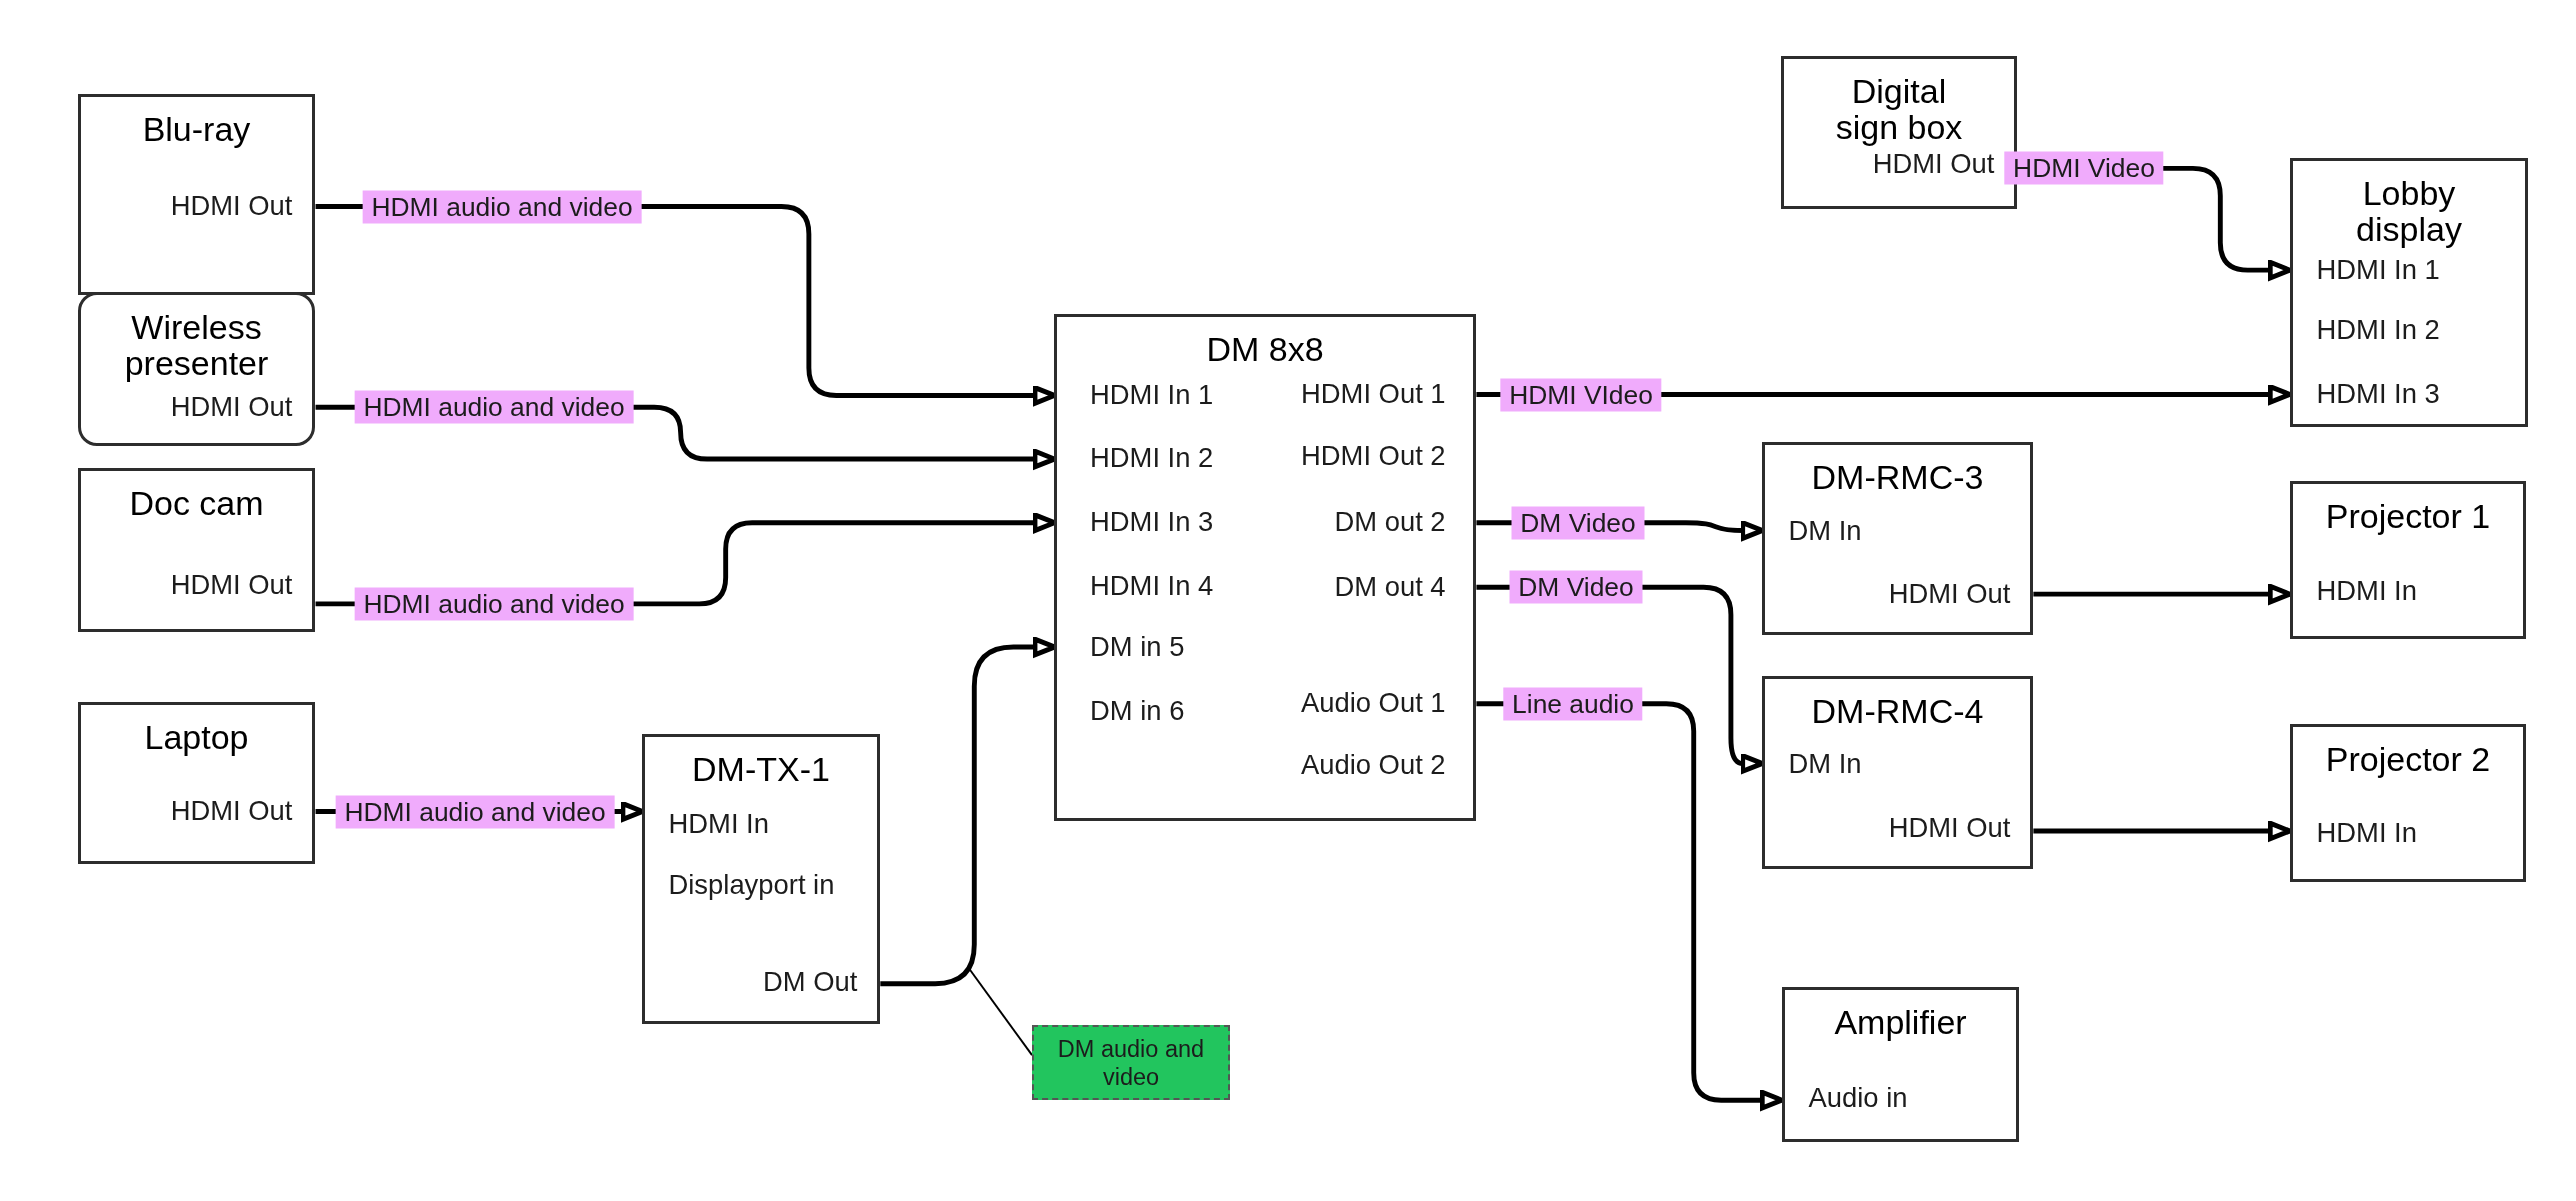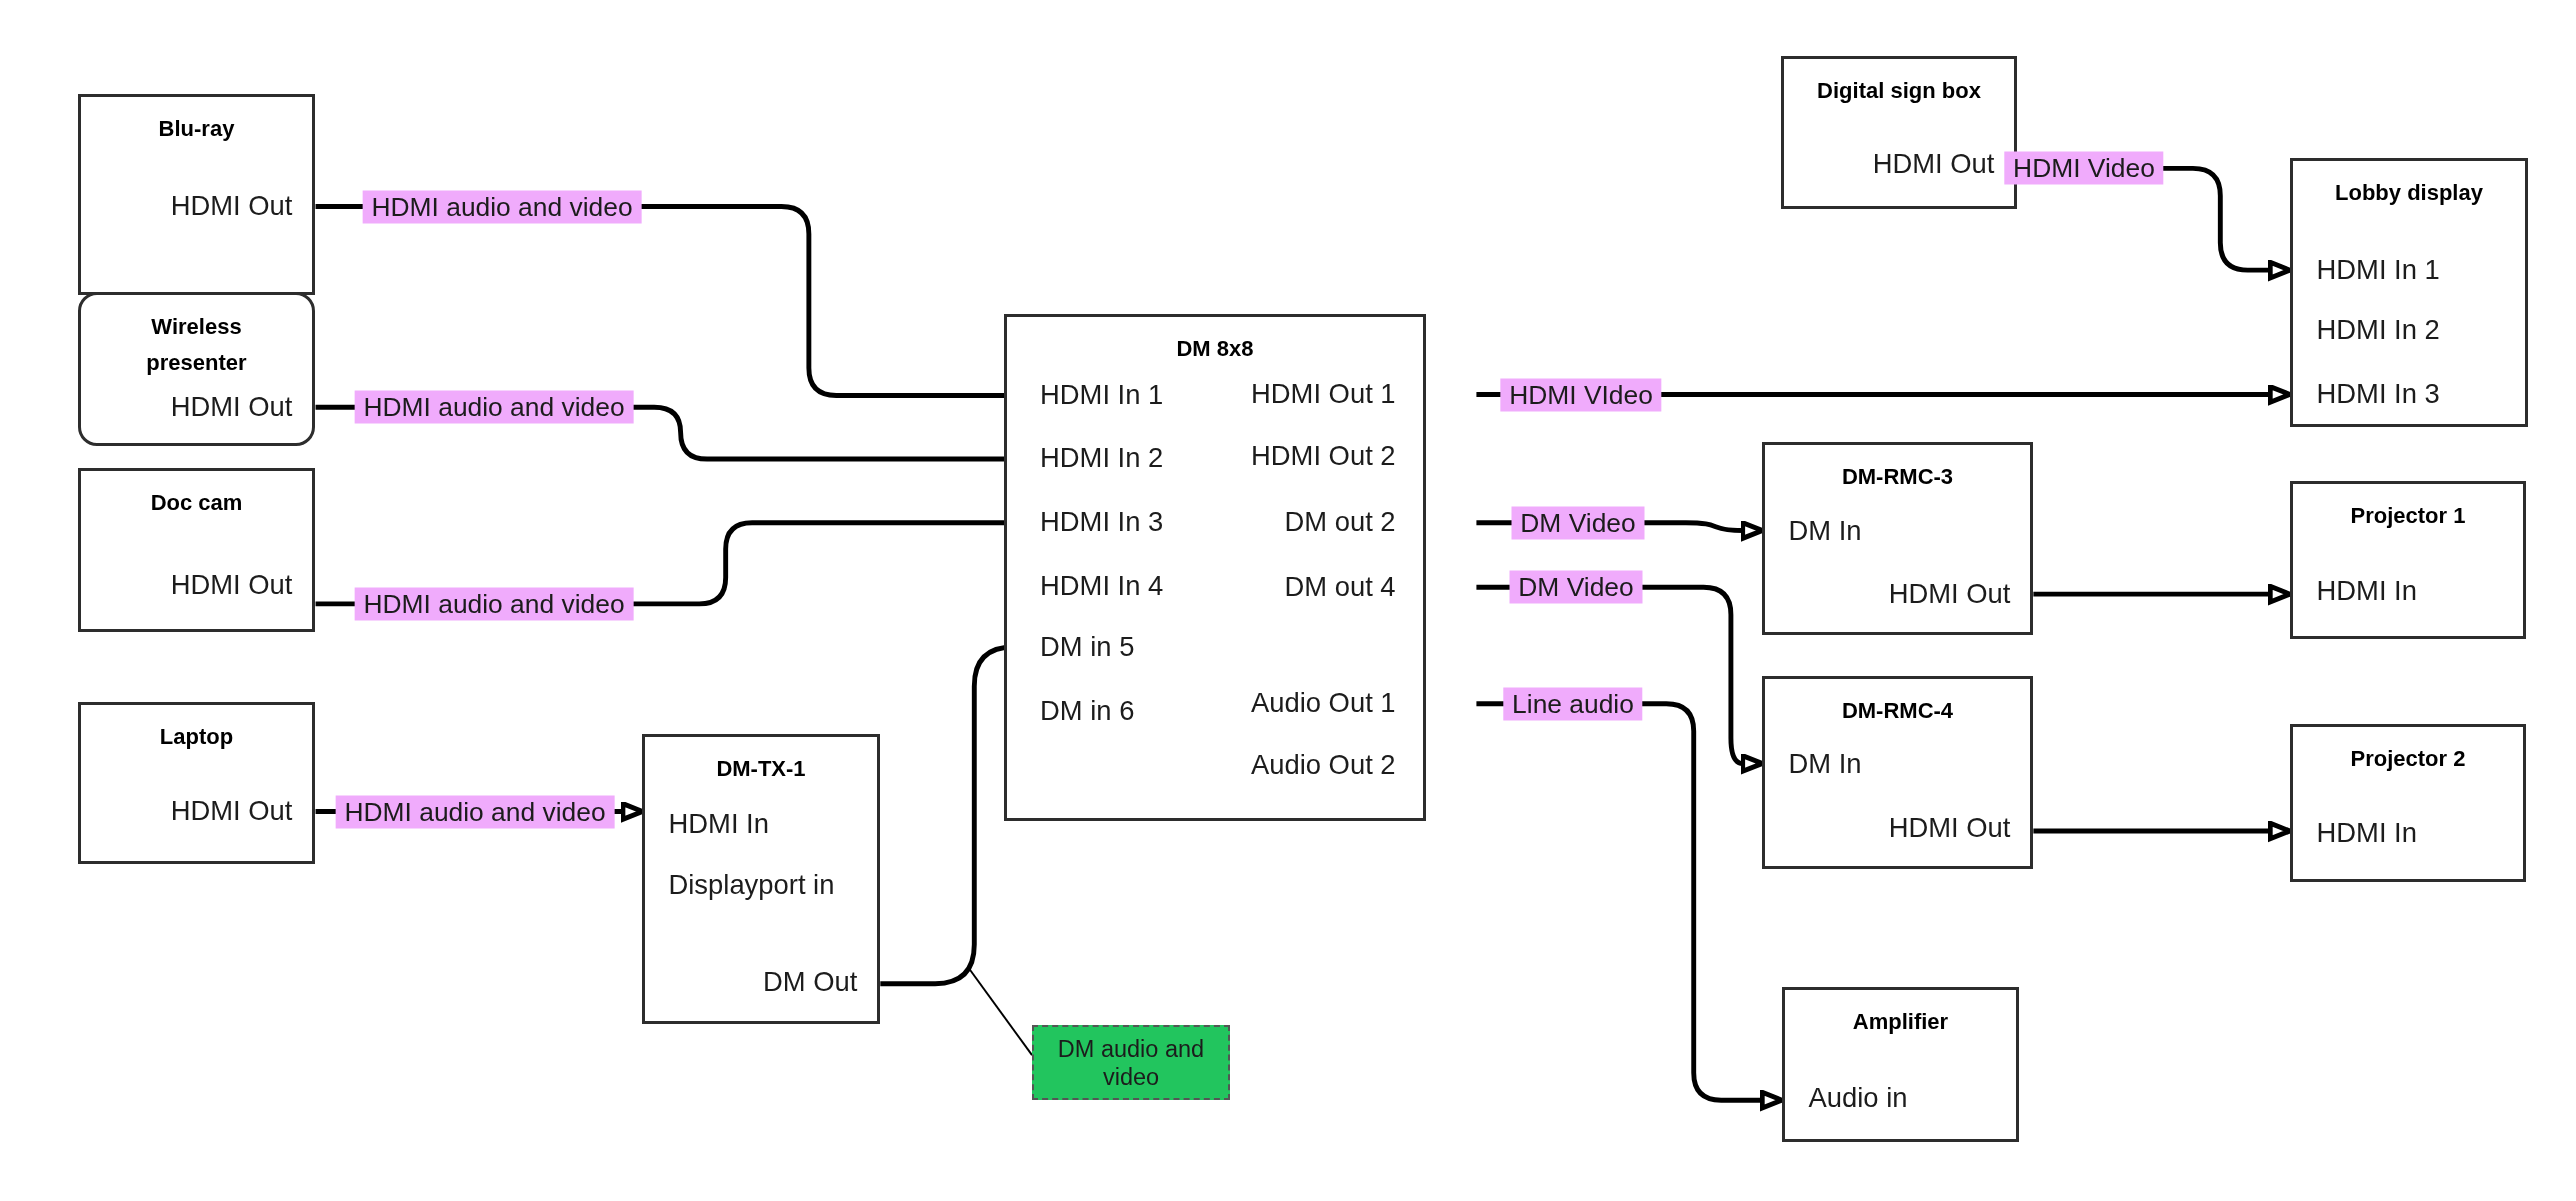--- a/index.html
+++ b/index.html
@@ -8,21 +8,21 @@
     font-family:"Liberation Sans", sans-serif;color:#1c1c1c;overflow:hidden;
   }
   #wires{position:absolute;left:0;top:0;width:2576px;height:1201px;}
   #wires path{fill:none;stroke:#000000;stroke-width:5;}
   #wires path.leader{stroke-width:2;}
   .box{
     position:absolute;background:#ffffff;border:3.9px solid #2d2d2d;
     box-sizing:border-box;text-align:center;
   }
   .title{
-    font-weight:bold;font-size:22px;line-height:36px;padding-top:13.7px;
+    font-weight:normal;font-size:34px;line-height:36px;padding-top:13.7px;
     color:#000000;white-space:nowrap;
   }
   .title.wrap{white-space:normal;max-width:166px;margin:0 auto;}
   .port{
     position:absolute;font-size:27.4px;line-height:33px;color:#1c1c1c;
     white-space:nowrap;
   }
   .port.pl{left:23.5px;}
   .port.pr{right:19.6px;}
   .port.pl2{left:33px;}
@@ -84,21 +84,21 @@
     <div class="port pr" style="top:89px;">HDMI Out</div>
   </div>
 
   <div class="box" style="left:642px;top:734px;width:238px;height:290px;">
     <div class="title">DM-TX-1</div>
     <div class="port pl" style="top:70px;">HDMI In</div>
     <div class="port pl" style="top:131px;">Displayport in</div>
     <div class="port pr" style="top:228px;">DM Out</div>
   </div>
 
-  <div class="box" style="left:1004px;top:314px;width:422px;height:507px;">
+  <div class="box" style="left:1054px;top:314px;width:422px;height:507px;">
     <div class="title">DM 8x8</div>
     <div class="port pl2" style="top:61px;">HDMI In 1</div>
     <div class="port pl2" style="top:124px;">HDMI In 2</div>
     <div class="port pl2" style="top:188px;">HDMI In 3</div>
     <div class="port pl2" style="top:252px;">HDMI In 4</div>
     <div class="port pl2" style="top:313px;">DM in 5</div>
     <div class="port pl2" style="top:377px;">DM in 6</div>
     <div class="port pr2" style="top:60px;">HDMI Out 1</div>
     <div class="port pr2" style="top:122px;">HDMI Out 2</div>
     <div class="port pr2" style="top:188px;">DM out 2</div>

